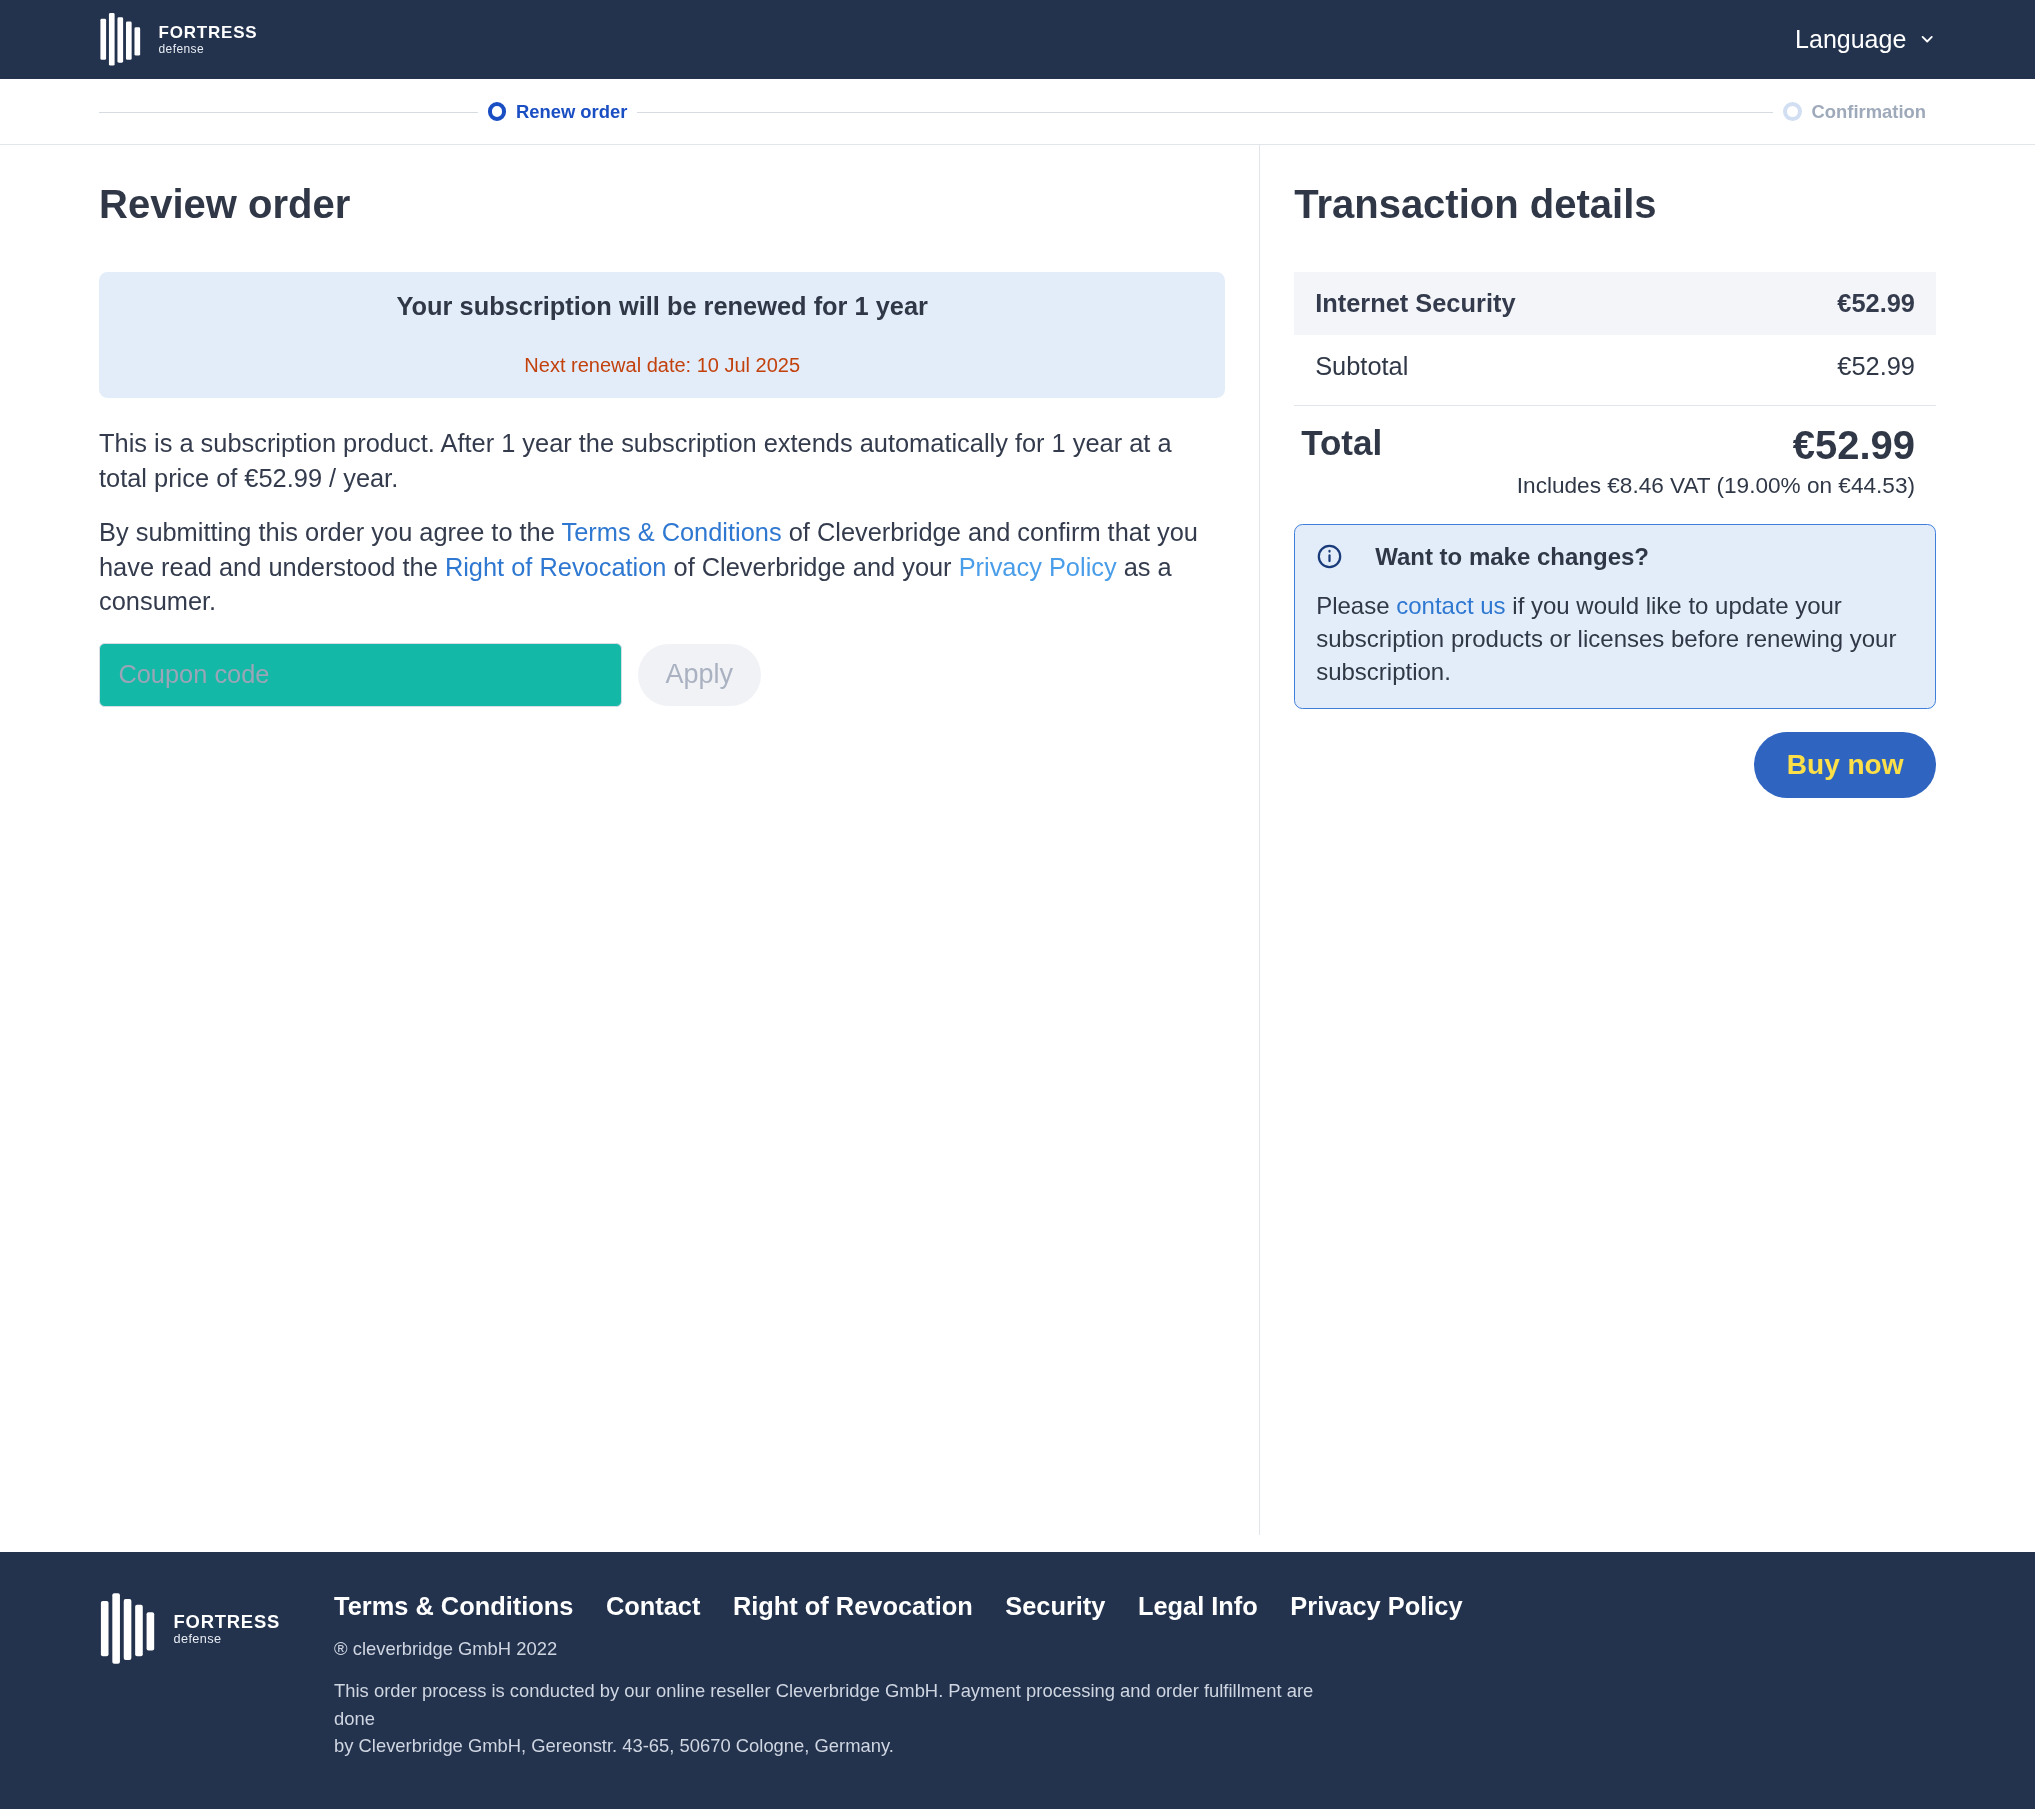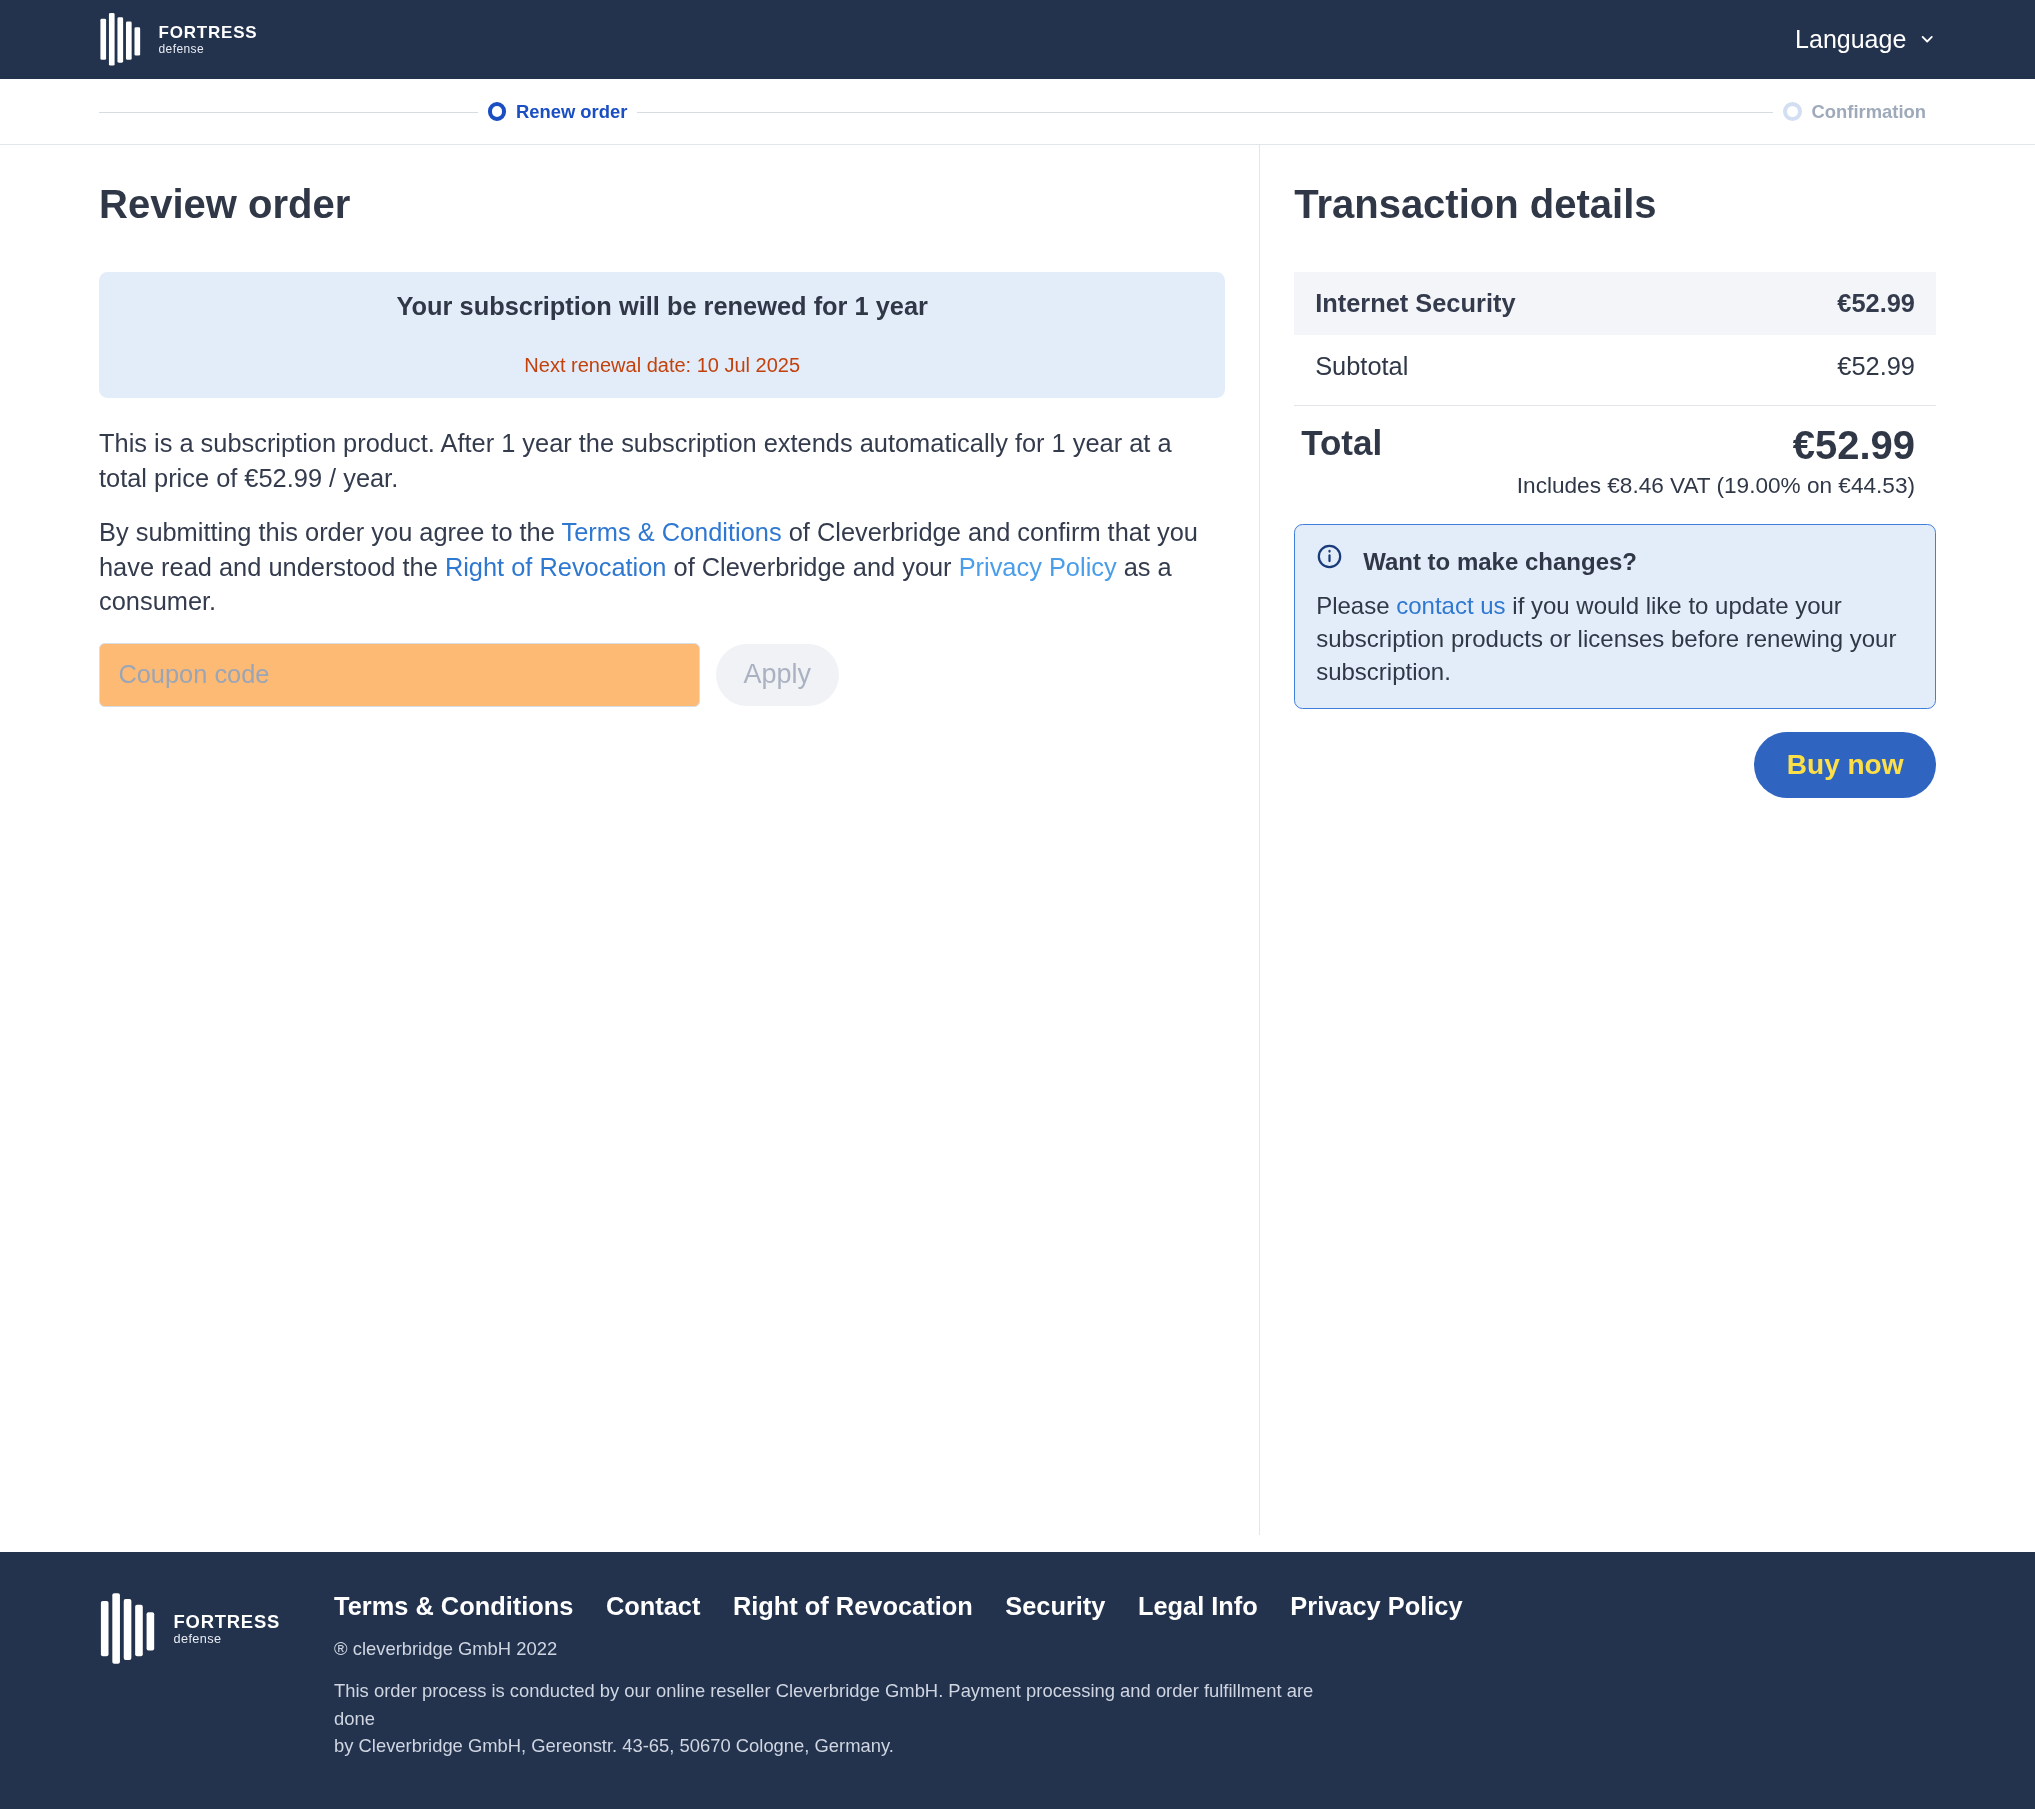--- a/index.html
+++ b/index.html
@@ -162,28 +162,28 @@
   .a { color: var(--link); text-decoration: none; }
   .a2 { color: var(--link2); text-decoration: none; }
 
   .coupon-row {
     display: flex;
     align-items: center;
     gap: 15.5px;
     margin-top: 24px;
   }
   .coupon-input {
-    width: 601px;
+    width: 523px;
     height: 64px;
     border: 1.4px solid #d8dde6;
     border-radius: 5.7px;
     padding: 0 18.4px;
     font-size: 25.4px;
     color: #4b5568;
-    background: #fdba74;
+    background: #14b8a6;
   }
   .coupon-input::placeholder { color: #9aa5b7; }
   .apply-btn {
     height: 62px;
     padding: 0 28px;
     border: none;
     border-radius: 706px;
     background: var(--pill-bg);
     color: #aab2c1;
     font-size: 27px;
@@ -221,21 +221,21 @@
   .tax-note { text-align: right; font-size: 22.6px; color: var(--text2); padding: 2.8px 21px 0 0; }
 
   .changes-panel {
     margin-top: 25.4px;
     border: 1.4px solid var(--outline-blue);
     border-radius: 8.5px;
     background: var(--panel-bg);
     padding: 18.4px 21px 20px;
   }
   .changes-head {
-    display: flex; align-items: flex-end; gap: 20px; font-size: 24px; font-weight: 700; color: var(--text2);
+    display: flex; align-items: flex-start; gap: 32px; font-size: 24px; font-weight: 700; color: var(--text2);
   }
   .changes-body { font-size: 24px; color: var(--text2); line-height: 1.38; margin-top: 12.7px; }
   .changes-body a { color: var(--link); text-decoration: none; }
 
   .cta-row { display: flex; justify-content: flex-end; margin-top: 22.6px; }
   .buy-btn {
     height: 66px;
     padding: 0 32.5px;
     border: none;
     border-radius: 706px;

